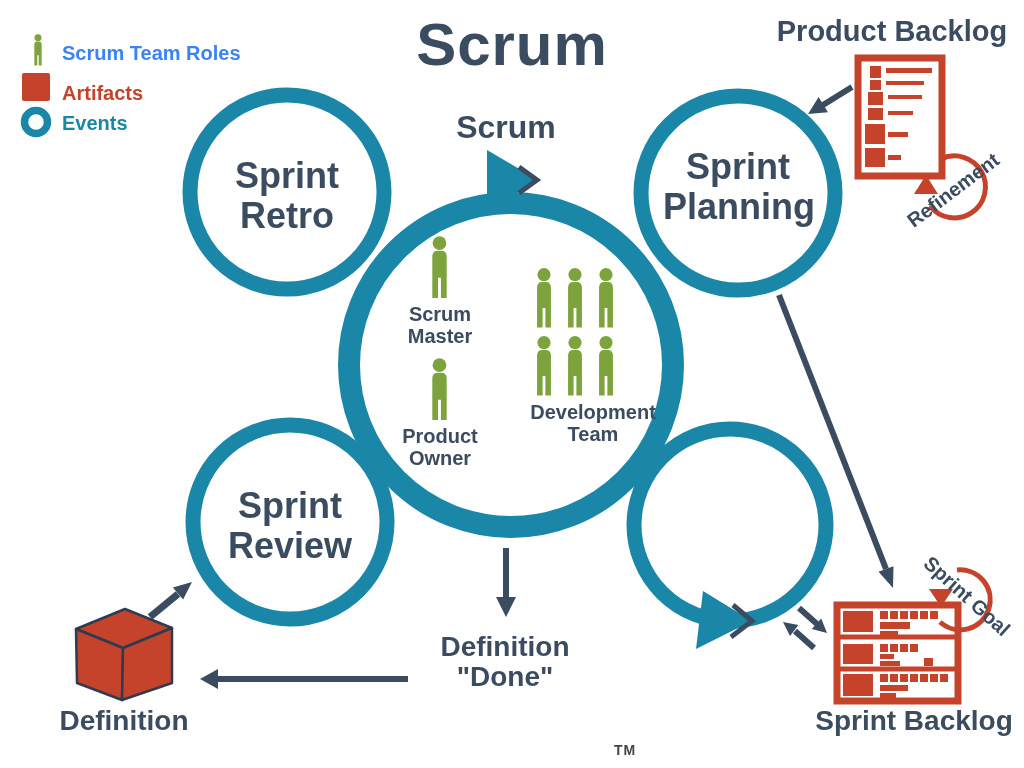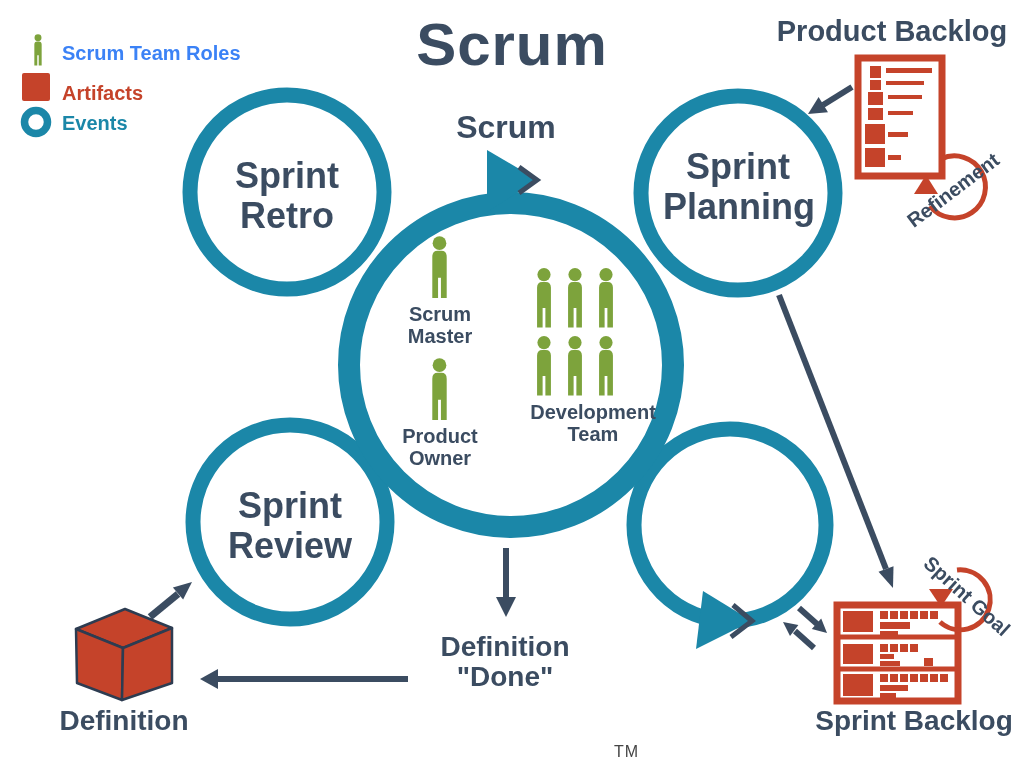--- a/index.html
+++ b/index.html
@@ -14,21 +14,21 @@
   }
   .nowrap{white-space:nowrap;}
   .title{font-size:60px;letter-spacing:1px;}
   .cyc{font-size:36px;}
   .small{font-size:20px;}
   .big{font-size:28px;}
   .rot{transform-origin:center;white-space:nowrap;}
   .green{color:#3b82f6;}
   .red{color:#c5432a;}
   .teal{color:#1b87a8;}
-  .tm{font-size:16px;color:#454545;font-weight:400;letter-spacing:1px;}
+  .tm{font-size:14px;color:#454545;font-weight:700;letter-spacing:1px;}
 </style>
 </head>
 <body>
 
 <div class="stage">
 
   <svg class="layer" viewBox="0 0 1024 768">
     <defs>
       <symbol id="person" viewBox="0 0 30 70">
         <circle cx="15" cy="8" r="7.6"></circle>

